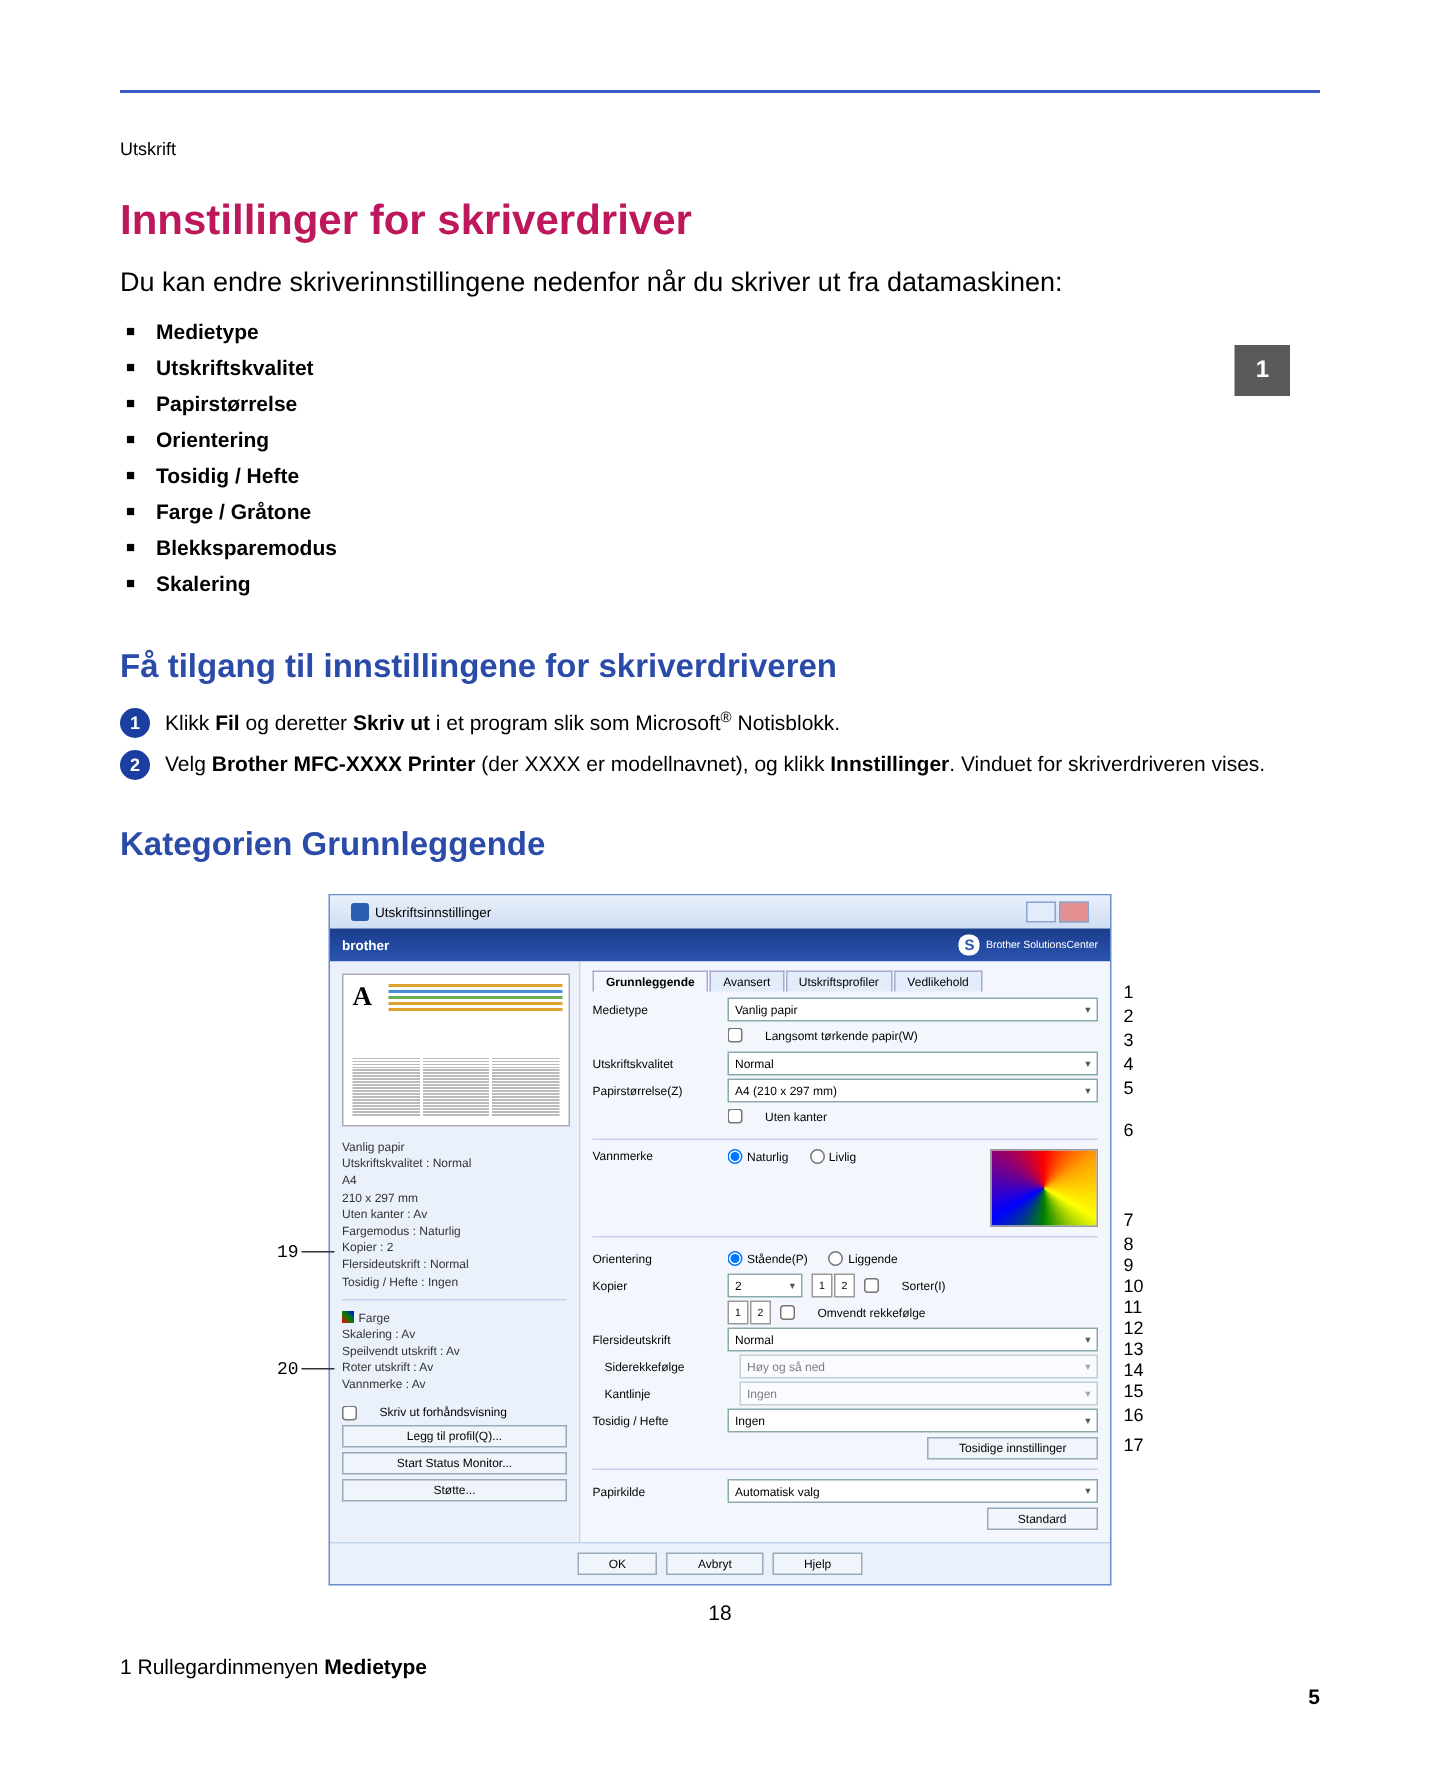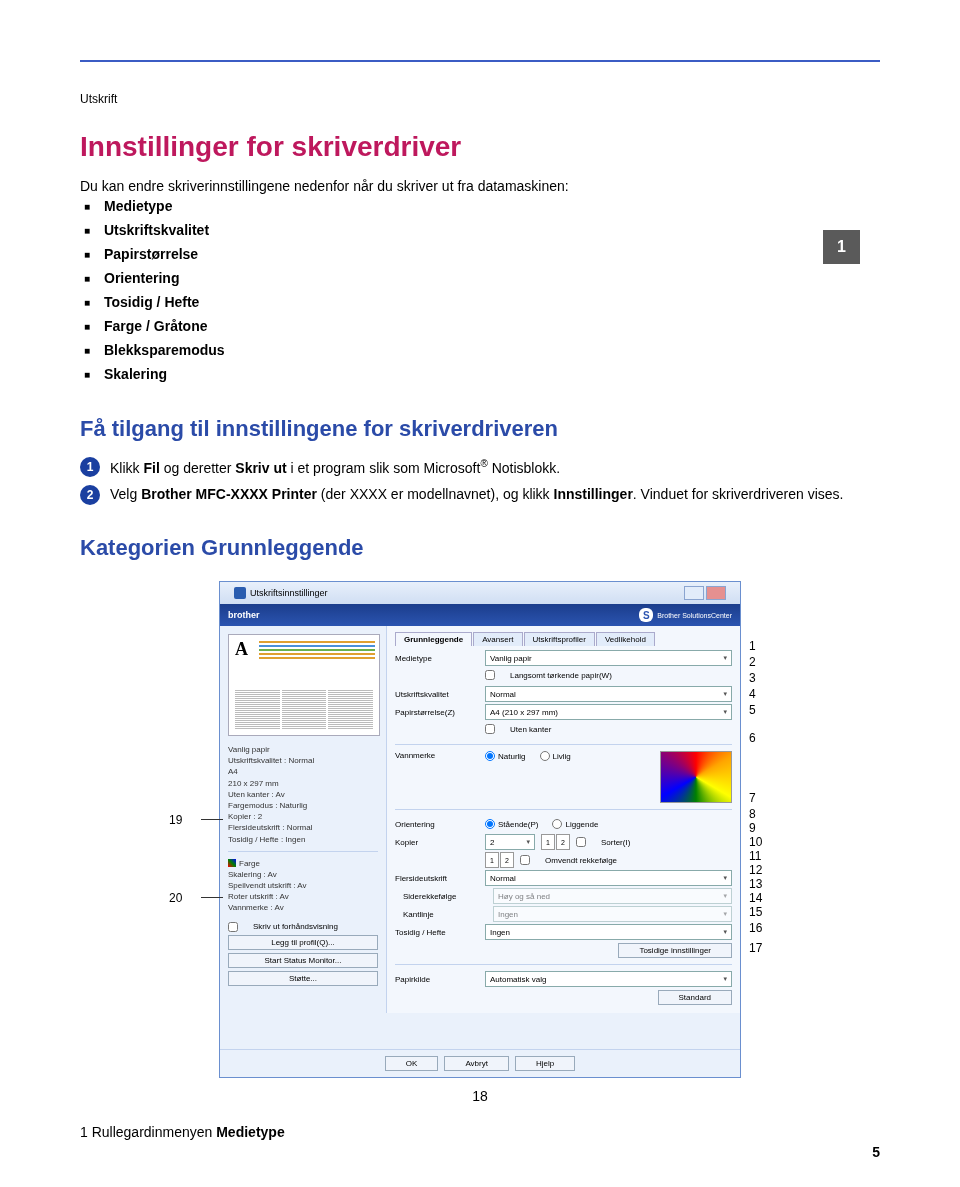--- a/index.html
+++ b/index.html
@@ -20,21 +20,22 @@
     font-size: 12px;
     margin-bottom: 20px;
   }
   h1.main-heading {
     color: #be185d;
     font-size: 28px;
     font-weight: bold;
     margin: 25px 0 15px 0;
   }
   .intro {
-    font-size: 14px;
+    font-size: 18px;
+    margin-bottom: 10px;
   }
   ul.bullets {
     list-style: none;
     padding: 0;
     margin: 0 0 25px 0;
   }
   ul.bullets li {
     font-weight: bold;
     padding: 4px 0 4px 24px;
     position: relative;
@@ -177,32 +178,32 @@
   .color-preview {
     width:70px;height:50px;margin-left:auto;border:1px solid #999;
     background: conic-gradient(red,orange,yellow,green,blue,purple,red);
   }
   .sep-line{border-top:1px solid #c3d3ee;margin:6px 0;}
   .left-btns { display:flex;flex-direction:column;gap:3px;margin-top:8px; }
   .left-btns button,.bottom-btns button,.right-small-btn {
     font-size:8px;padding:2px 20px;background:#f0f4fb;border:1px solid #9ab;
     font-family:inherit;
   }
-  .bottom-btns{display:flex;gap:6px;justify-content:center;padding:6px;background:#eaf1fb;border-top:1px solid #c3d3ee;margin-top:36px;}
+  .bottom-btns{display:flex;gap:6px;justify-content:center;padding:6px;background:#eaf1fb;border-top:1px solid #c3d3ee;}
   .copies-row{display:flex;align-items:center;gap:6px;}
   .copies-row .dd{width:40px;}
   .small-icons{display:inline-flex;gap:1px;}
   .small-icons span{width:12px;height:14px;border:1px solid #999;background:#fff;font-size:7px;display:flex;align-items:center;justify-content:center;}
 
   
   .callout-label {
     position:absolute;
     font-size:12px;
   }
-  .callout-left { text-align:left; width:30px; }
+  .callout-left { text-align:right; width:30px;font-family:Liberation Mono, monospace; }
   .callout-right { text-align:left; width:30px; }
   .cl-line{position:absolute;border-top:1px solid #333;}
 
   .bottom-caption{text-align:center;font-size:14px;margin-top:4px;}
   .footer-line{font-size:14px;margin-top:20px;}
   .page-num{position:absolute;right:0;bottom:-20px;font-weight:bold;font-size:14px;}
   .figure-container{position:relative;display:inline-block;}
 </style>
 </head>
 <body>

